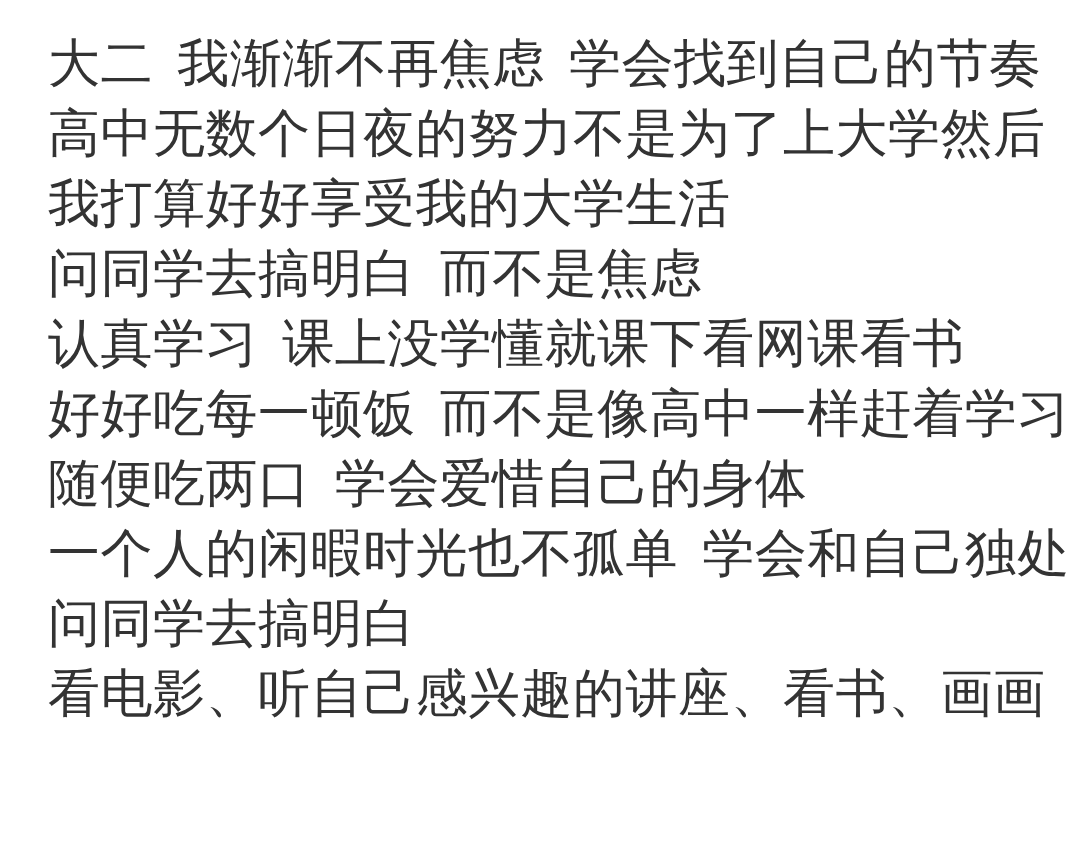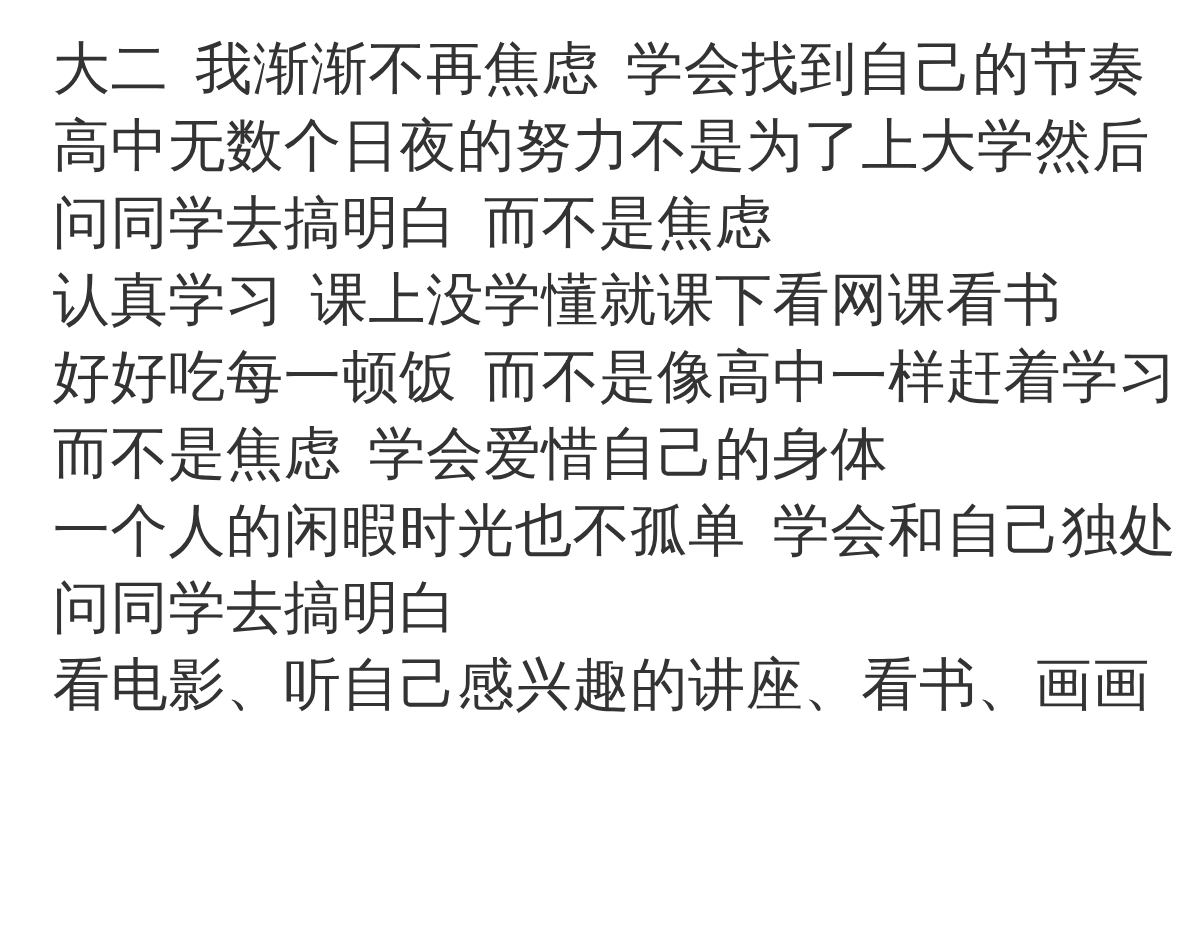--- a/index.html
+++ b/index.html
@@ -25,20 +25,21 @@
       word-spacing: 0.18em;
       white-space: nowrap;
     }
   </style>
 </head>
 <body>
 
 <div class="page">
   <div class="text-line">大二 我渐渐不再焦虑 学会找到自己的节奏</div>
   <div class="text-line">高中无数个日夜的努力不是为了上大学然后</div>
+  <div class="text-line">我打算好好享受我的大学生活</div>
   <div class="text-line">问同学去搞明白 而不是焦虑</div>
   <div class="text-line">认真学习 课上没学懂就课下看网课看书</div>
   <div class="text-line">好好吃每一顿饭 而不是像高中一样赶着学习</div>
-  <div class="text-line">而不是焦虑 学会爱惜自己的身体</div>
+  <div class="text-line">随便吃两口 学会爱惜自己的身体</div>
   <div class="text-line">一个人的闲暇时光也不孤单 学会和自己独处</div>
   <div class="text-line">问同学去搞明白</div>
   <div class="text-line">看电影、听自己感兴趣的讲座、看书、画画</div>
 </div>
 
 </body></html>

